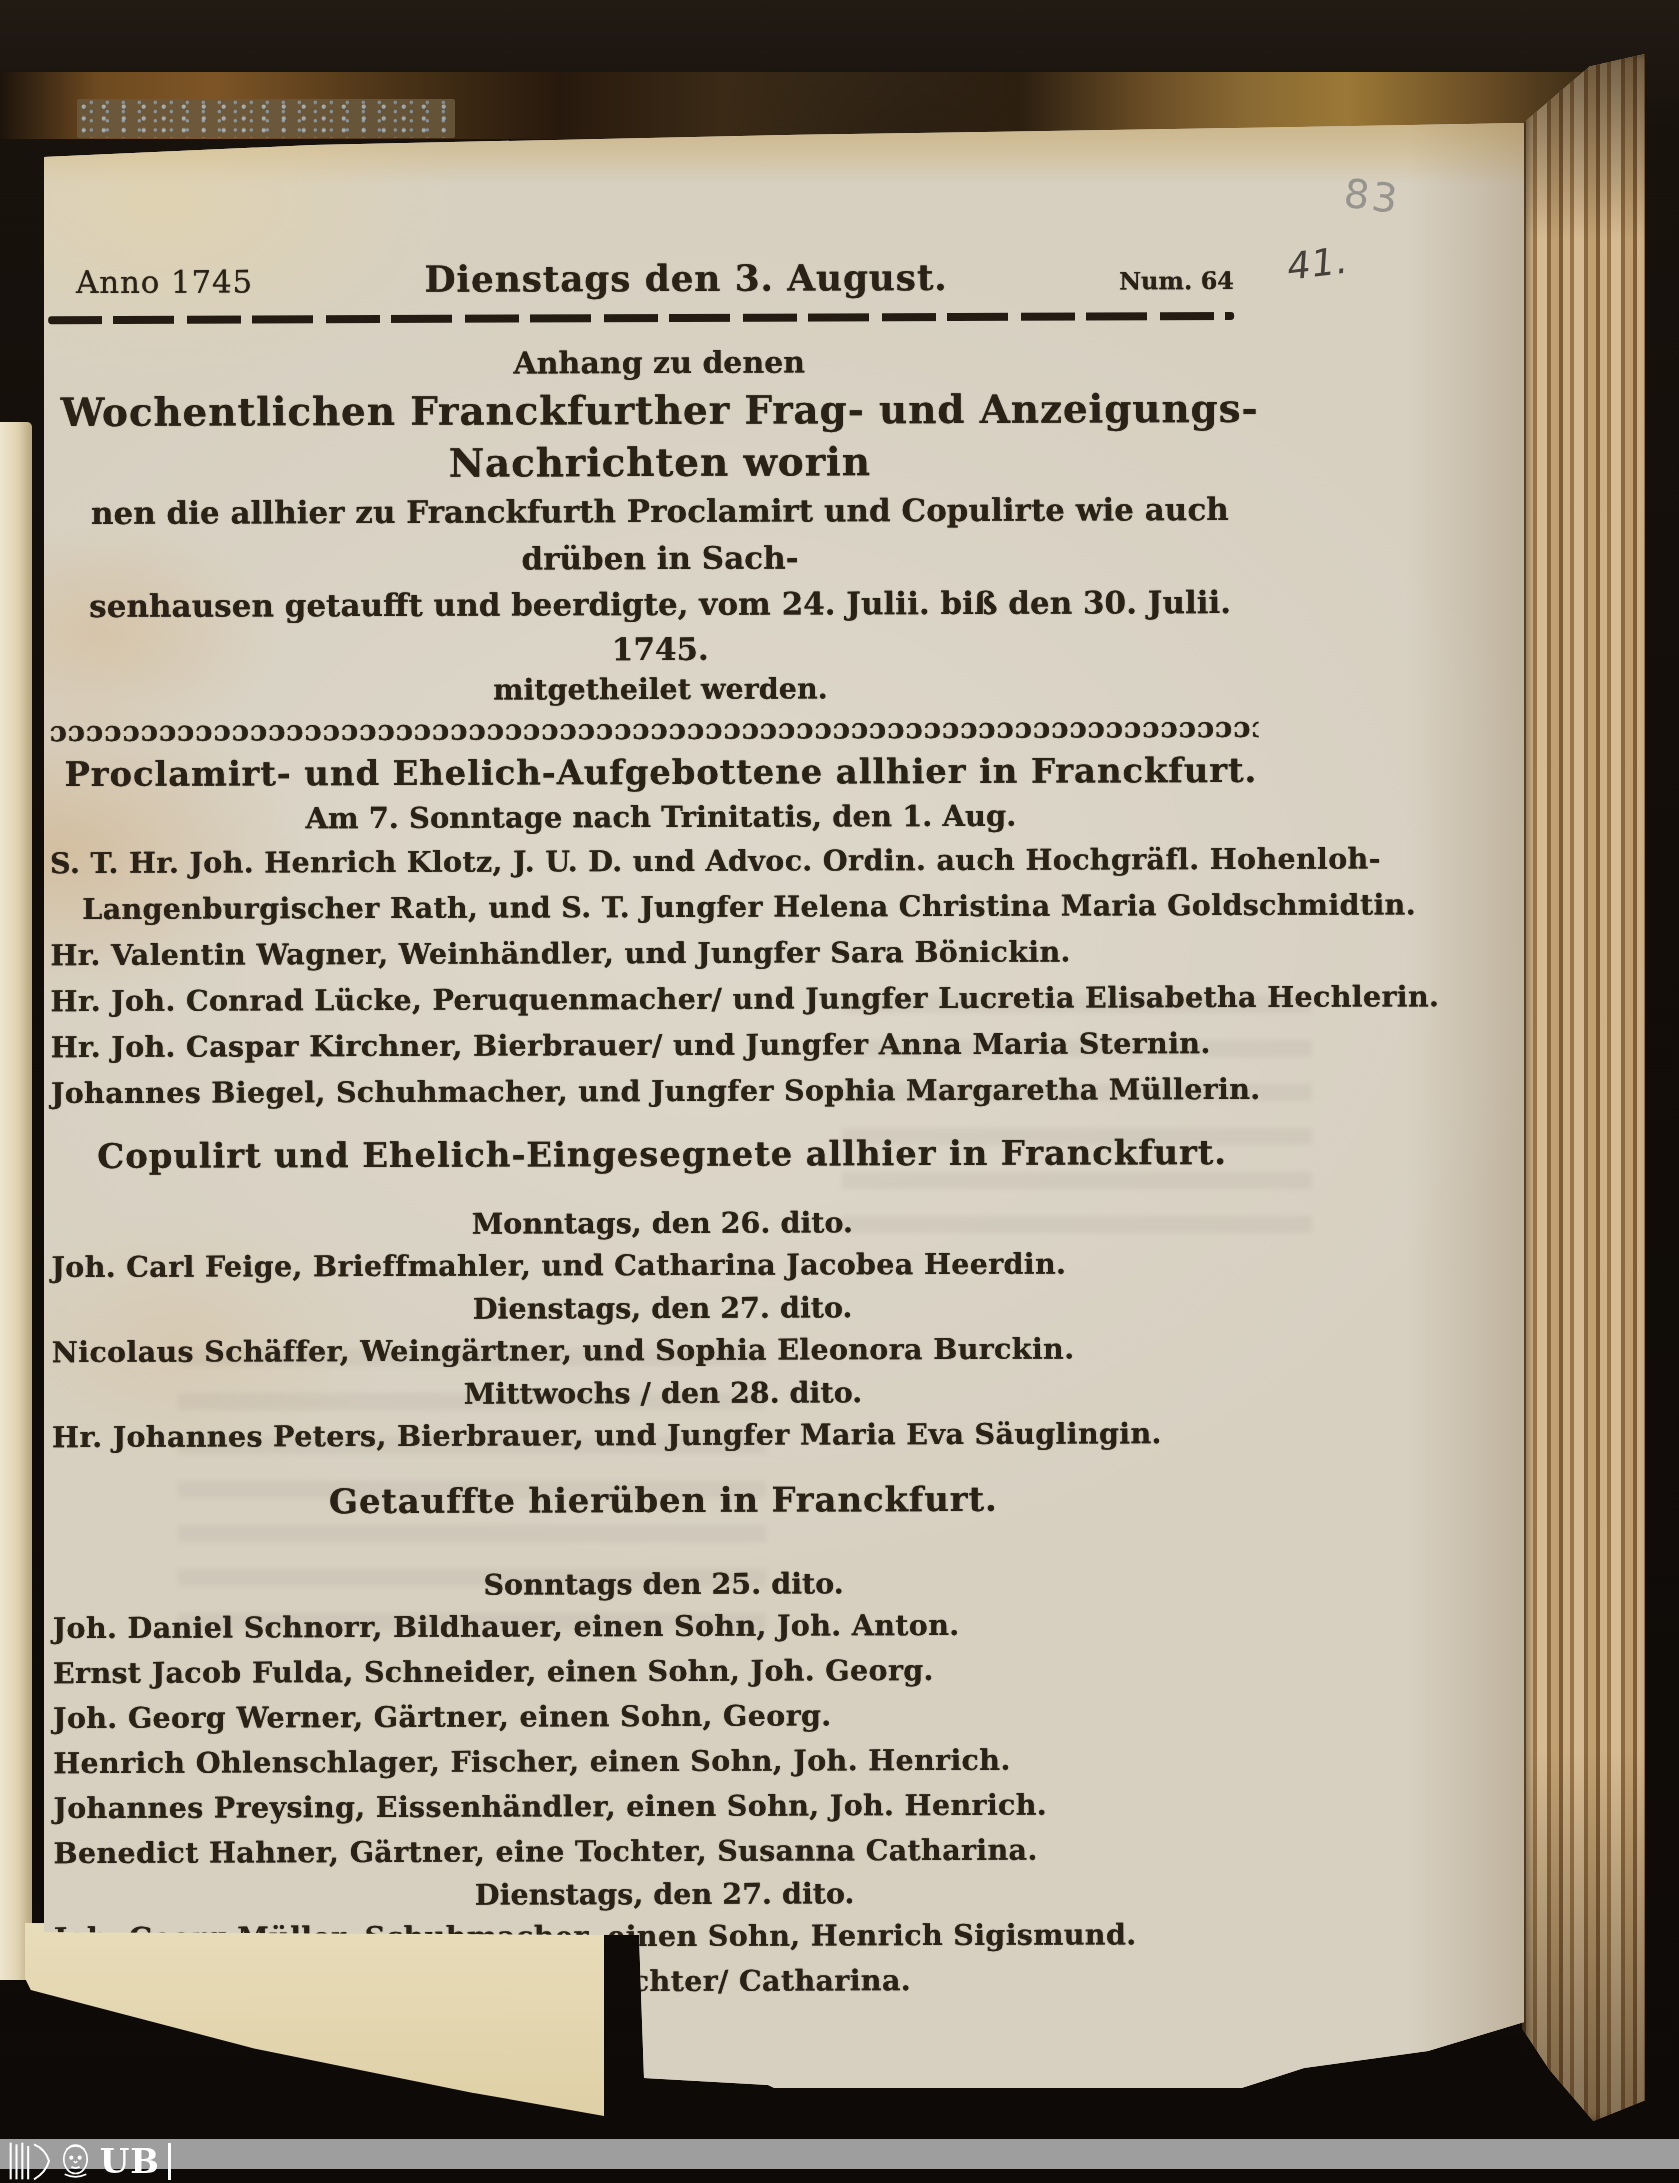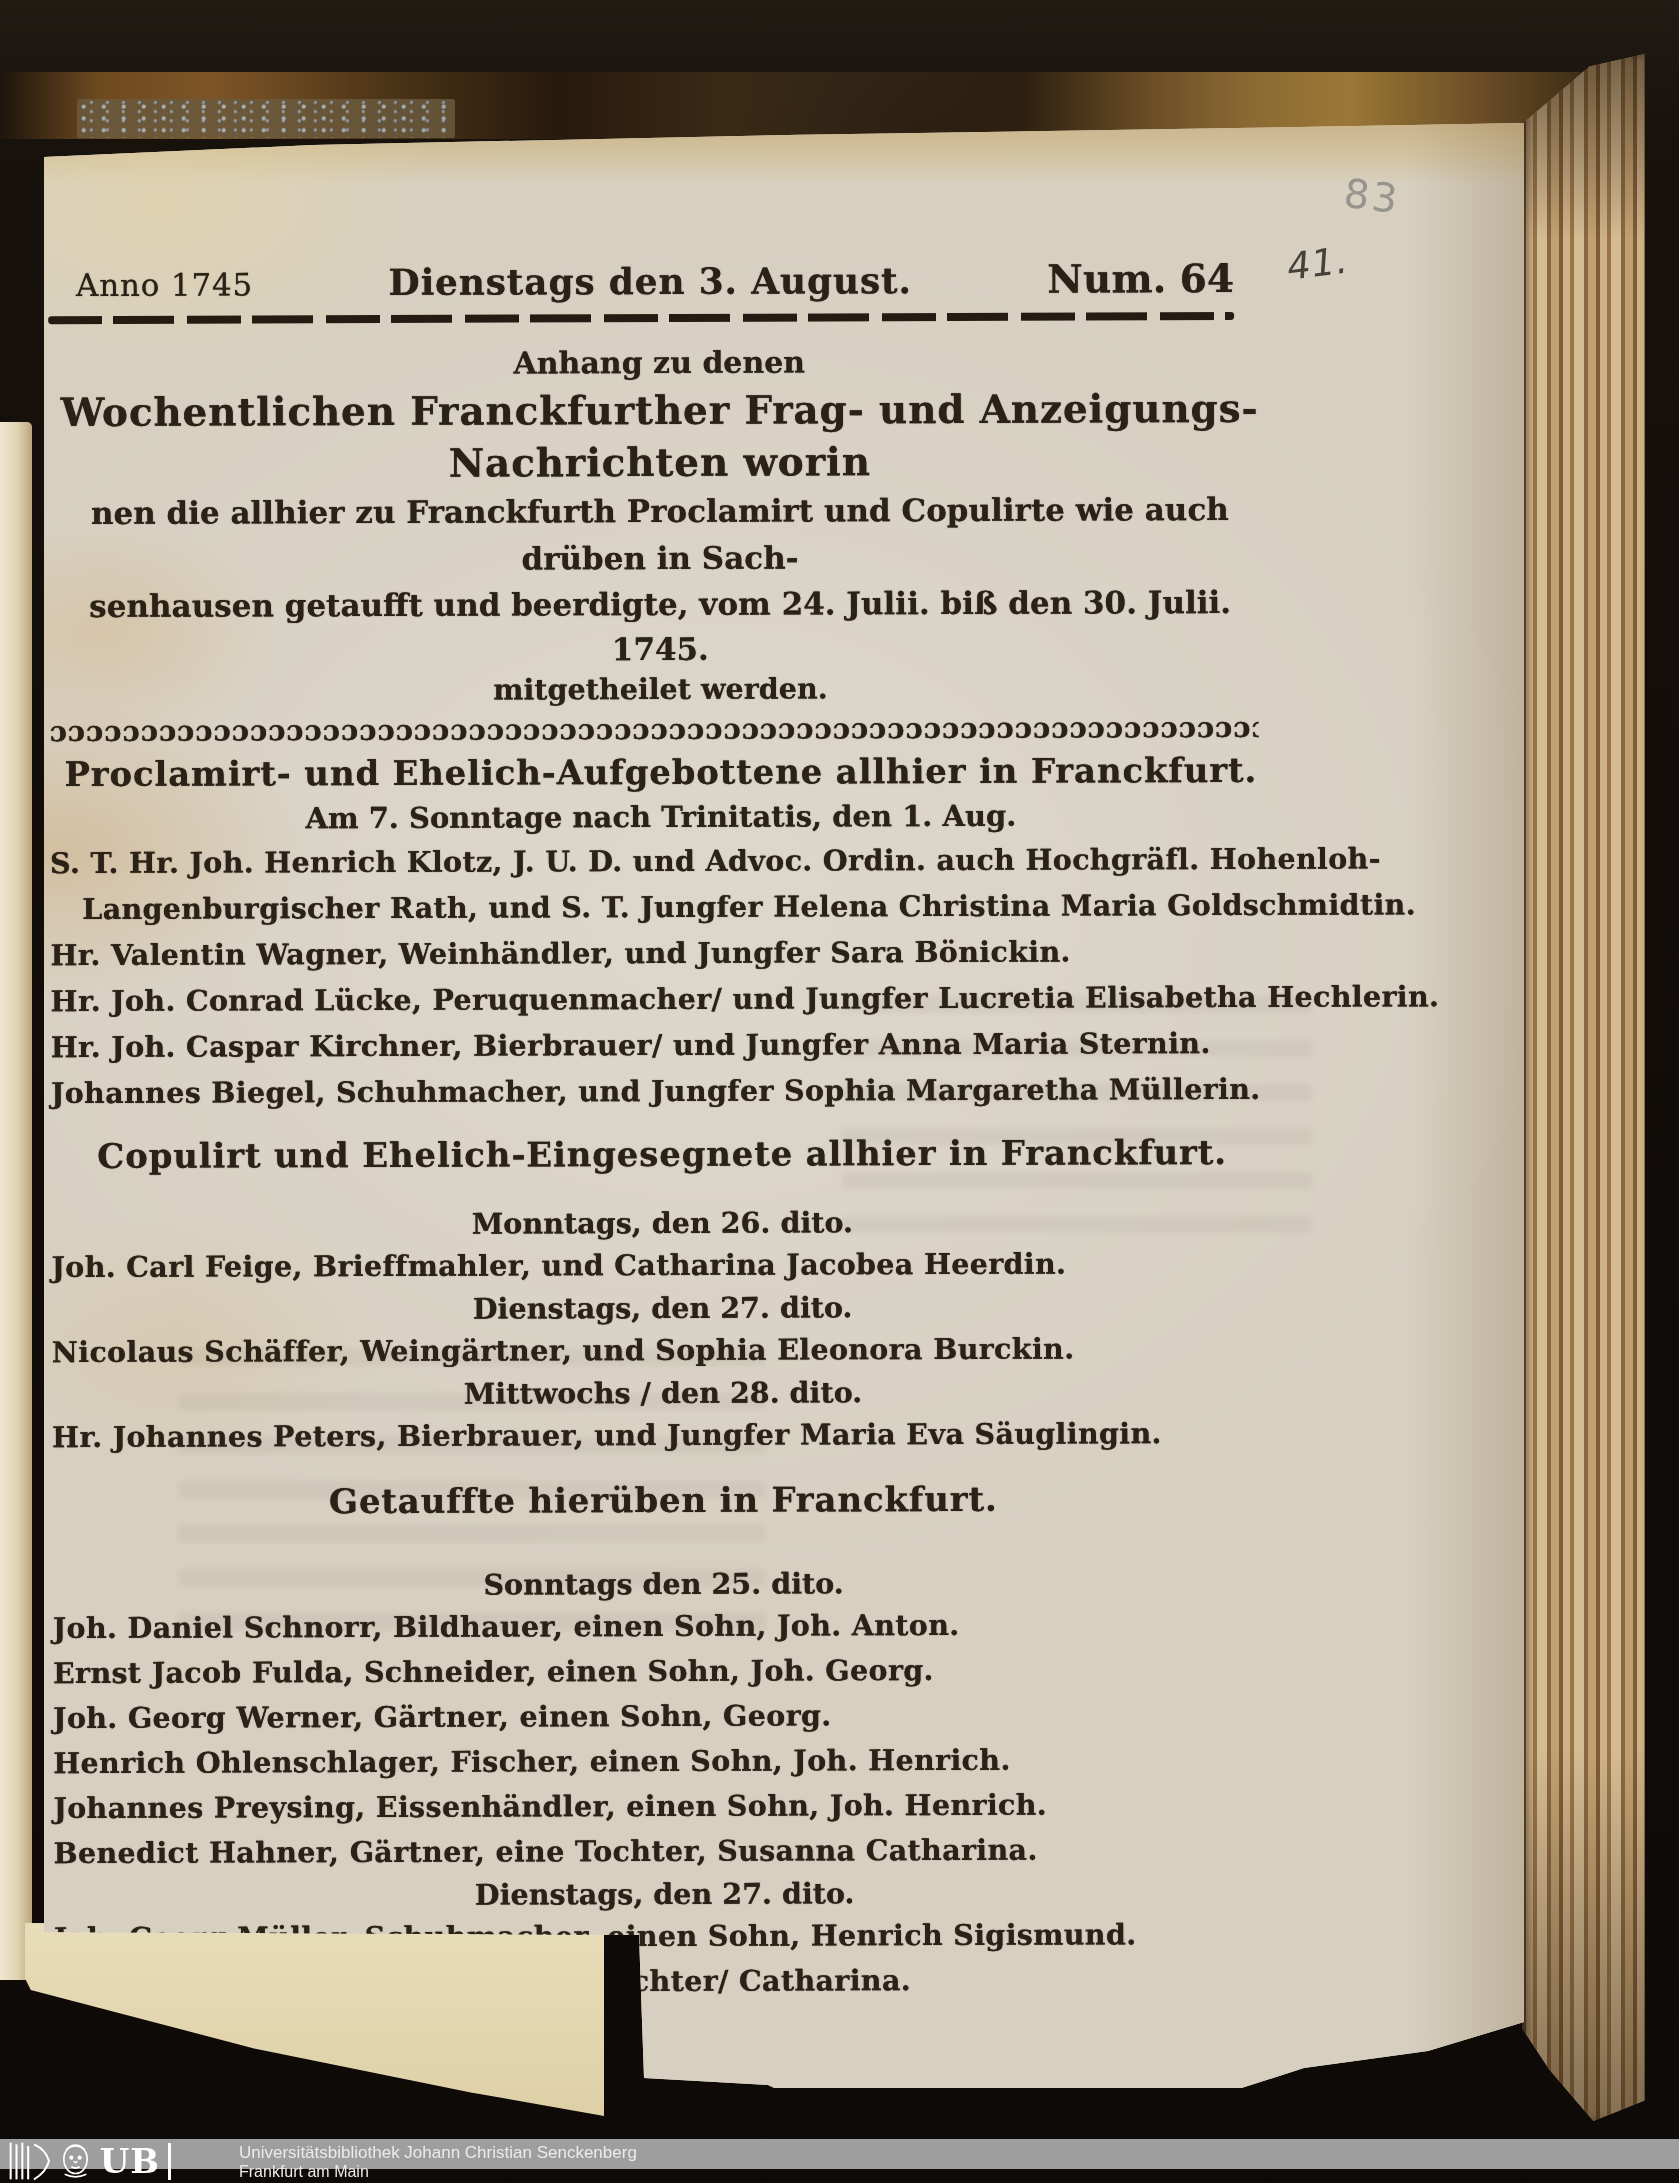--- a/index.html
+++ b/index.html
@@ -88,21 +88,21 @@
 
   
   .content{
     position:absolute;left:6.7px;top:134px;width:1222px;
     color:#2b2217;transform:rotate(-.2deg);
     text-shadow:0 0 1px rgba(42,32,20,.85);
   }
   .header-row{display:flex;align-items:baseline;width:1186px;height:47px;}
   .h-year{margin-left:28px;font-size:31px;letter-spacing:0.8px;font-weight:400;}
   .h-date{flex:1;text-align:center;font-size:36px;font-weight:700;letter-spacing:0.8px;}
-  .h-issue{font-size:39px;font-weight:700;}
+  .h-issue{font-size:24px;font-weight:700;}
   .rule{
     margin-top:10px;width:1186px;height:8.4px;
     background:repeating-linear-gradient(90deg,#241c12 0 54px,transparent 54px 65px,#241c12 65px 126px,transparent 126px 139px);
     border-radius:3.4px;
   }
   .sp24{height:20px;}.sp18{height:15px;}.sp30{height:25px;}.sp20{height:17px;}.sp48{height:40px;}
   .center{text-align:center;}
   .m1{font-size:30px;line-height:42px;font-weight:700;}
   .m2{font-size:39px;line-height:52px;font-weight:700;letter-spacing:0.8px;}
   .m3{font-size:31px;line-height:47px;font-weight:700;}
@@ -227,20 +227,16 @@
           <path d="M12 10 Q23 2 34 10"></path>
           <circle cx="18" cy="20" r="1.5" fill="#ffffff"></circle>
           <circle cx="28" cy="20" r="1.5" fill="#ffffff"></circle>
           <path d="M21 24 Q23 28 25 24"></path>
           <path d="M18 31 Q23 34 28 31"></path>
           <path d="M10 40 Q23 46 36 40"></path>
         </g>
       </svg>
       <span class="ub">UB</span>
     </div>
-    <div class="banner-text">
-      <div class="l1">Universitätsbibliothek Johann Christian Senckenberg</div>
-      <div class="l2">Frankfurt am Main</div>
-    </div>
   </div>
 
 </div>
 
 
 </body></html>

